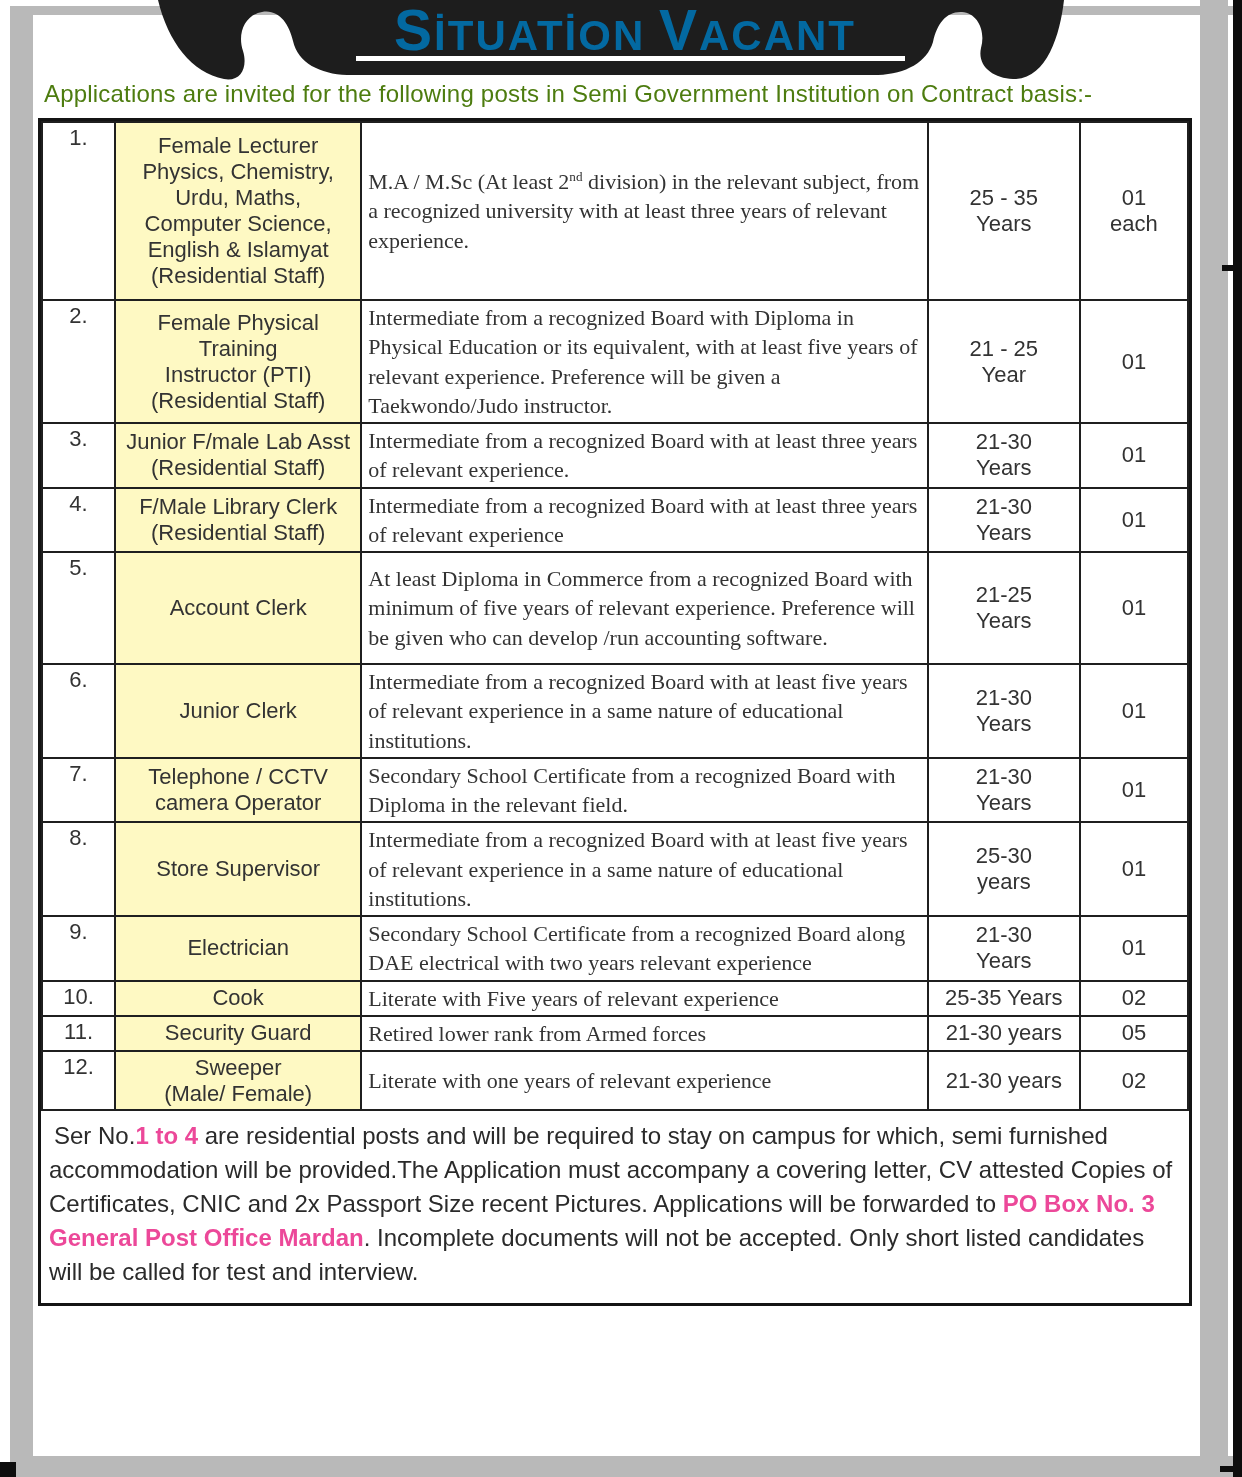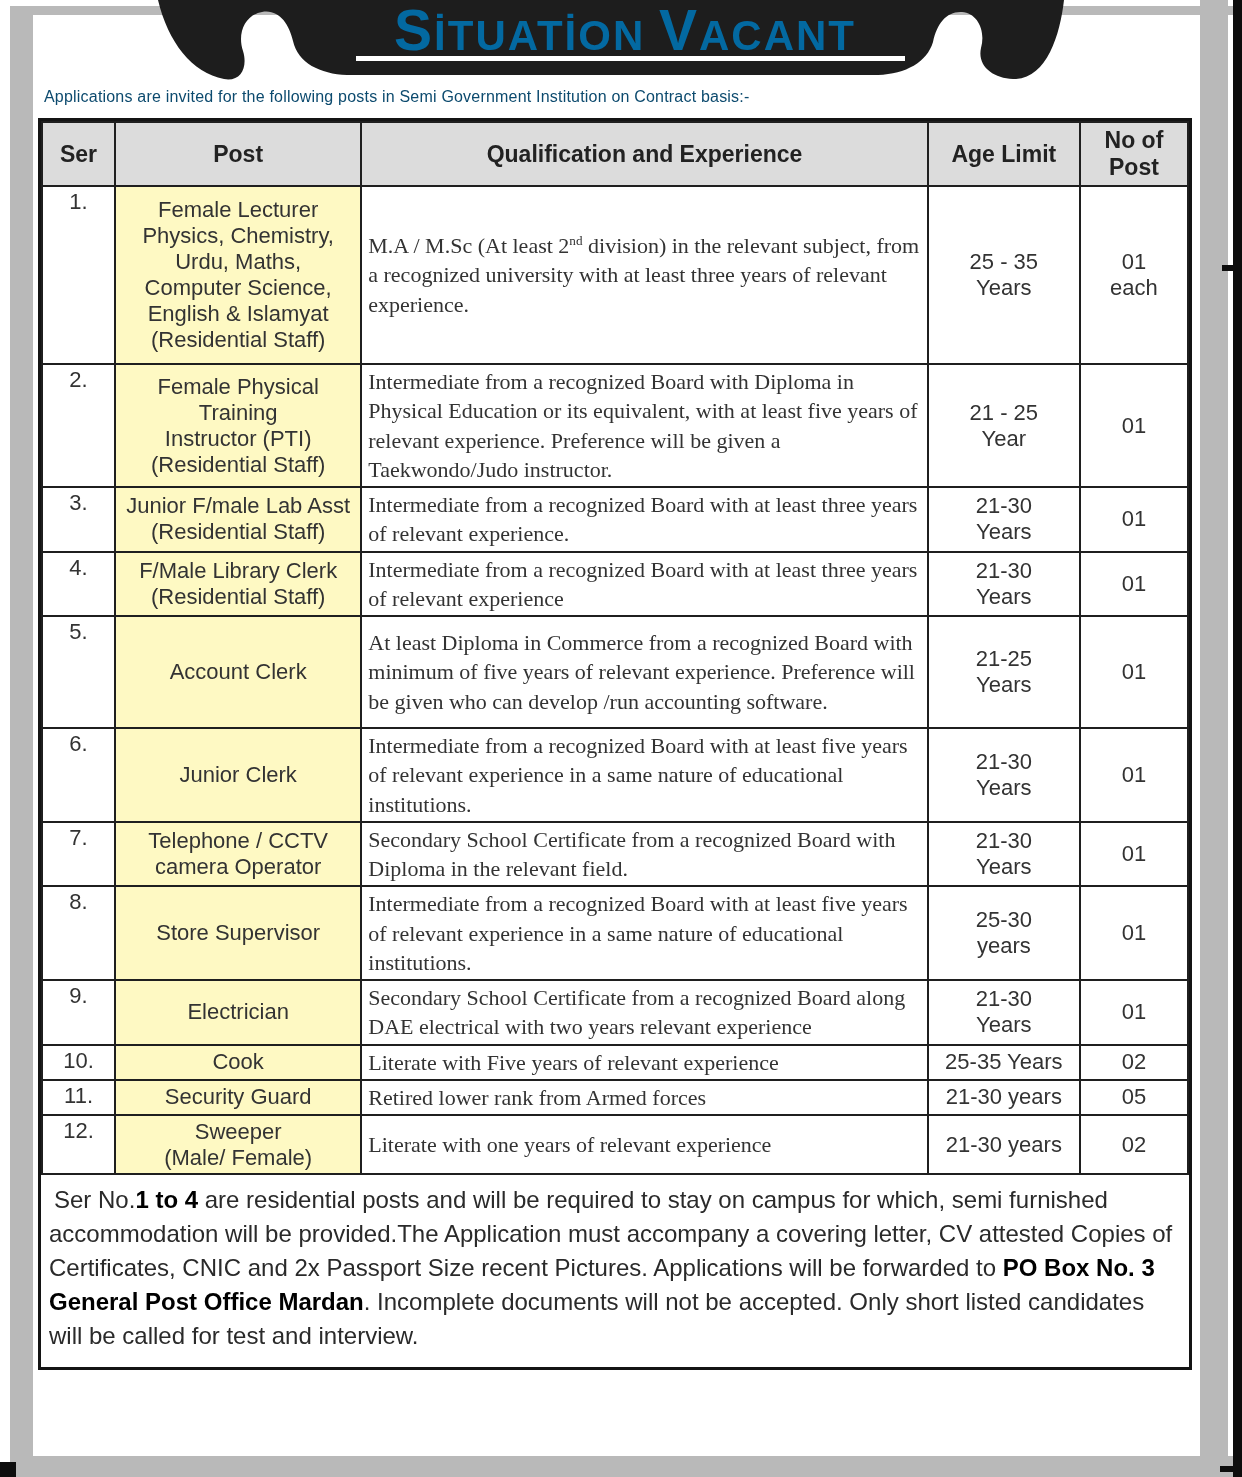--- a/index.html
+++ b/index.html
@@ -24,22 +24,22 @@
   .banner-title {
     position:absolute; left:300px; top:1px; width:650px; height:62px;
     text-align:center; color:#0369a1; font-weight:bold; letter-spacing:2px;
     white-space:nowrap; line-height:58px;
   }
   .banner-title .big   { font-size:57px; }
   .banner-title .small { font-size:42px; }
 
   
   .intro {
-    position:absolute; left:44px; top:88px; width:1150px;
-    font-size:16px; color:#0c4a6e; letter-spacing:0.2px;
+    position:absolute; left:44px; top:80px; width:1150px;
+    font-size:24px; color:#4d7c0f; letter-spacing:0.2px;
   }
 
   
   .main-box {
     position:absolute; left:38px; top:118px; width:1154px;
     border:3px solid #141414; background:#fff; box-sizing:border-box;
   }
   table.jobs { border-collapse:collapse; table-layout:fixed; width:100%; }
   table.jobs th, table.jobs td {
     border:2px solid #1f1f1f; font-size:22px; color:#333333;
@@ -59,21 +59,21 @@
   tr.r4  td { height:61px; }  tr.r5  td { height:112px; } tr.r6  td { height:84px; }
   tr.r7  td { height:61px; }  tr.r8  td { height:85px; }  tr.r9  td { height:57px; }
   tr.r10 td { height:31px; }  tr.r11 td { height:29px; }  tr.r12 td { height:59px; }
   tr.r13 td { height:96px; }  tr.r14 td { height:31px; }  tr.hdr th { height:52px; }
 
   
   .footer-note {
     padding:8px 12px 14px 8px; font-size:24px; line-height:1.42; color:#2a2a2a;
     text-indent:5px;
   }
-  .footer-note b { color:#000000; }
+  .footer-note b { color:#ec4899; }
 </style>
 </head>
 <body>
 
 <div class="m-gray m-top"></div>
 <div class="m-gray m-left"></div>
 <div class="m-gray m-right"></div>
 <div class="m-gray m-bottom"></div>
 <div class="edge-black"></div>
 <div class="edge-tick-top"></div>
@@ -104,28 +104,20 @@
 <div class="main-box">
   <table class="jobs">
     <colgroup>
       <col style="width:73px">
         <col style="width:246px">
         <col style="width:566px">
         <col style="width:152px">
         <col style="width:108px">
     </colgroup>
     <tbody>
-        <tr class="hdr">
-      <th>Ser</th>
-      <th>Post</th>
-      <th>Qualification and Experience</th>
-      <th>Age Limit</th>
-      <th>No of
-Post</th>
-    </tr>
     <tr class="r1">
       <td class="c-ser">1.</td>
       <td class="c-post">Female Lecturer
 Physics, Chemistry,
 Urdu, Maths,
 Computer Science,
 English &amp; Islamyat
 (Residential Staff)</td>
       <td class="c-qual"><span>M.A / M.Sc (At least 2</span><sup>nd</sup><span> division) in the relevant subject, from a recognized university with at least three years of relevant experience.</span></td>
       <td class="c-age">25 - 35

